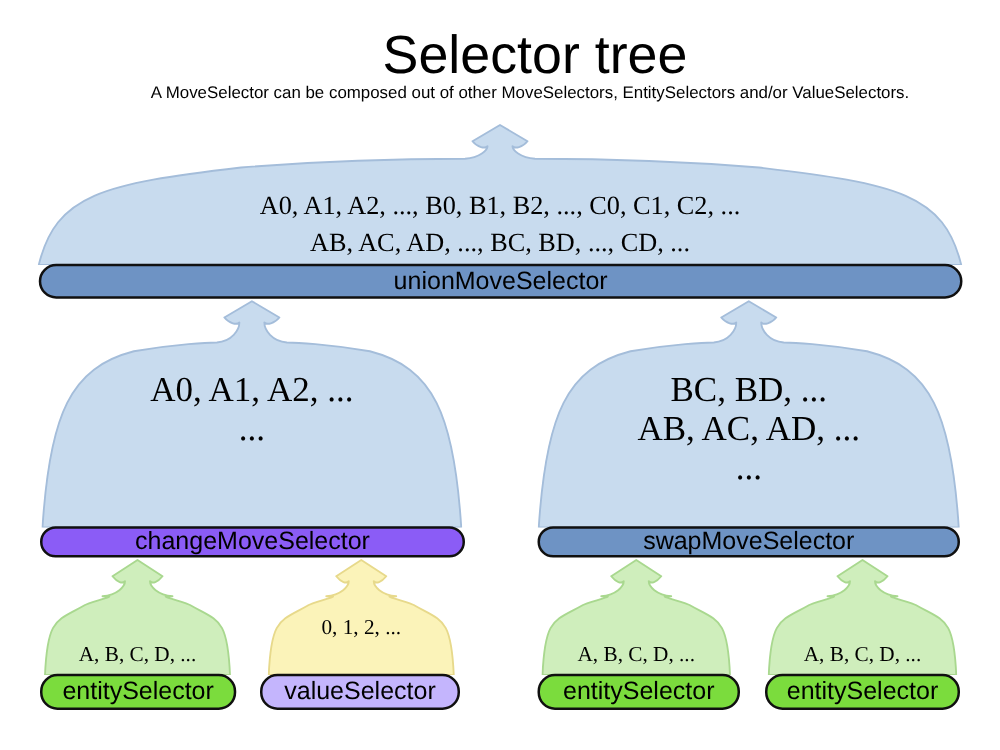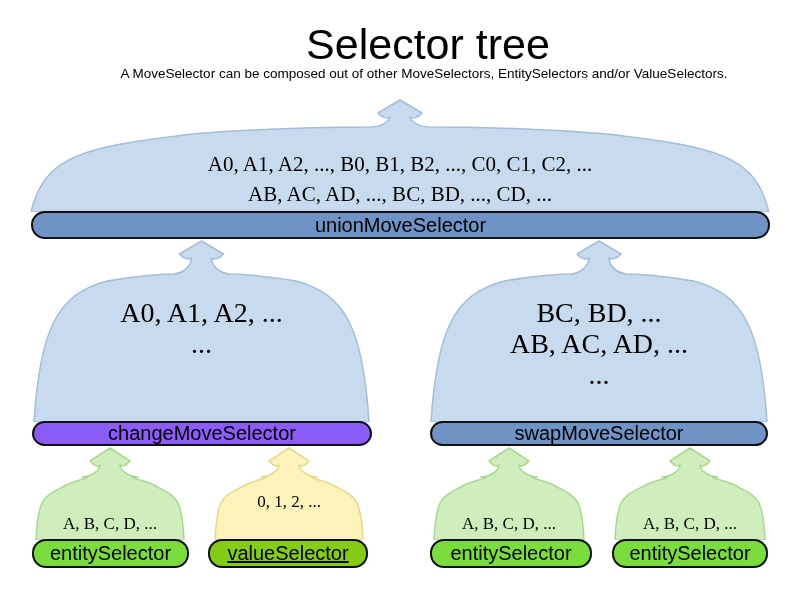--- a/index.html
+++ b/index.html
@@ -99,21 +99,21 @@
     <div id="bar-e1" class="bar" style="background: rgb(123, 220, 61); border-color: rgb(16, 16, 16); color: rgb(0, 0, 0);">entitySelector</div>
   </div>
 
   <div>
     <svg id="shape-v1" class="shape" width="150" height="93" viewBox="0 0 150 93">
       <path d="M 1 93 C 3 46.5 10.5 50 33 37 C 48 31 60 30 47 30 C 59 29 65 22 65 18 C 63 20 59 19 55 14 L 75 1 L 95 14 C 91 19 87 20 85 18 C 85 22 91 29 103 30 C 90 30 102 31 117 37 C 139.5 50 147 46.5 149 93 Z" fill="#fbf3b9" stroke="#e7d98b" stroke-width="1.5" stroke-linejoin="round"></path>
     </svg>
     <div id="lines-v1" class="lines lines-bot">
       <div class="line">0, 1, 2, ...</div>
     </div>
-    <div id="bar-v1" class="bar" style="background: #84cc16; border-color: rgb(16, 16, 16); color: rgb(0, 0, 0); text-decoration: underline;">valueSelector</div>
+    <div id="bar-v1" class="bar" style="background: #c4b5fd; border-color: rgb(16, 16, 16); color: rgb(0, 0, 0);">valueSelector</div>
   </div>
 
   <div>
     <svg id="shape-e2" class="shape" width="152" height="93" viewBox="0 0 152 93">
       <path d="M 1 93 C 3 46.5 10.6 50 33.4 37 C 48.6 31 60.8 30 48 30 C 60 29 66 22 66 18 C 64 20 60 19 56 14 L 76 1 L 96 14 C 92 19 88 20 86 18 C 86 22 92 29 104 30 C 91.2 30 103.4 31 118.6 37 C 141.4 50 149 46.5 151 93 Z" fill="#cfeebc" stroke="#a9d88f" stroke-width="1.5" stroke-linejoin="round"></path>
     </svg>
     <div id="lines-e2" class="lines lines-bot">
       <div class="line">A, B, C, D, ...</div>
     </div>
     <div id="bar-e2" class="bar" style="background: rgb(123, 220, 61); border-color: rgb(16, 16, 16); color: rgb(0, 0, 0);">entitySelector</div>

